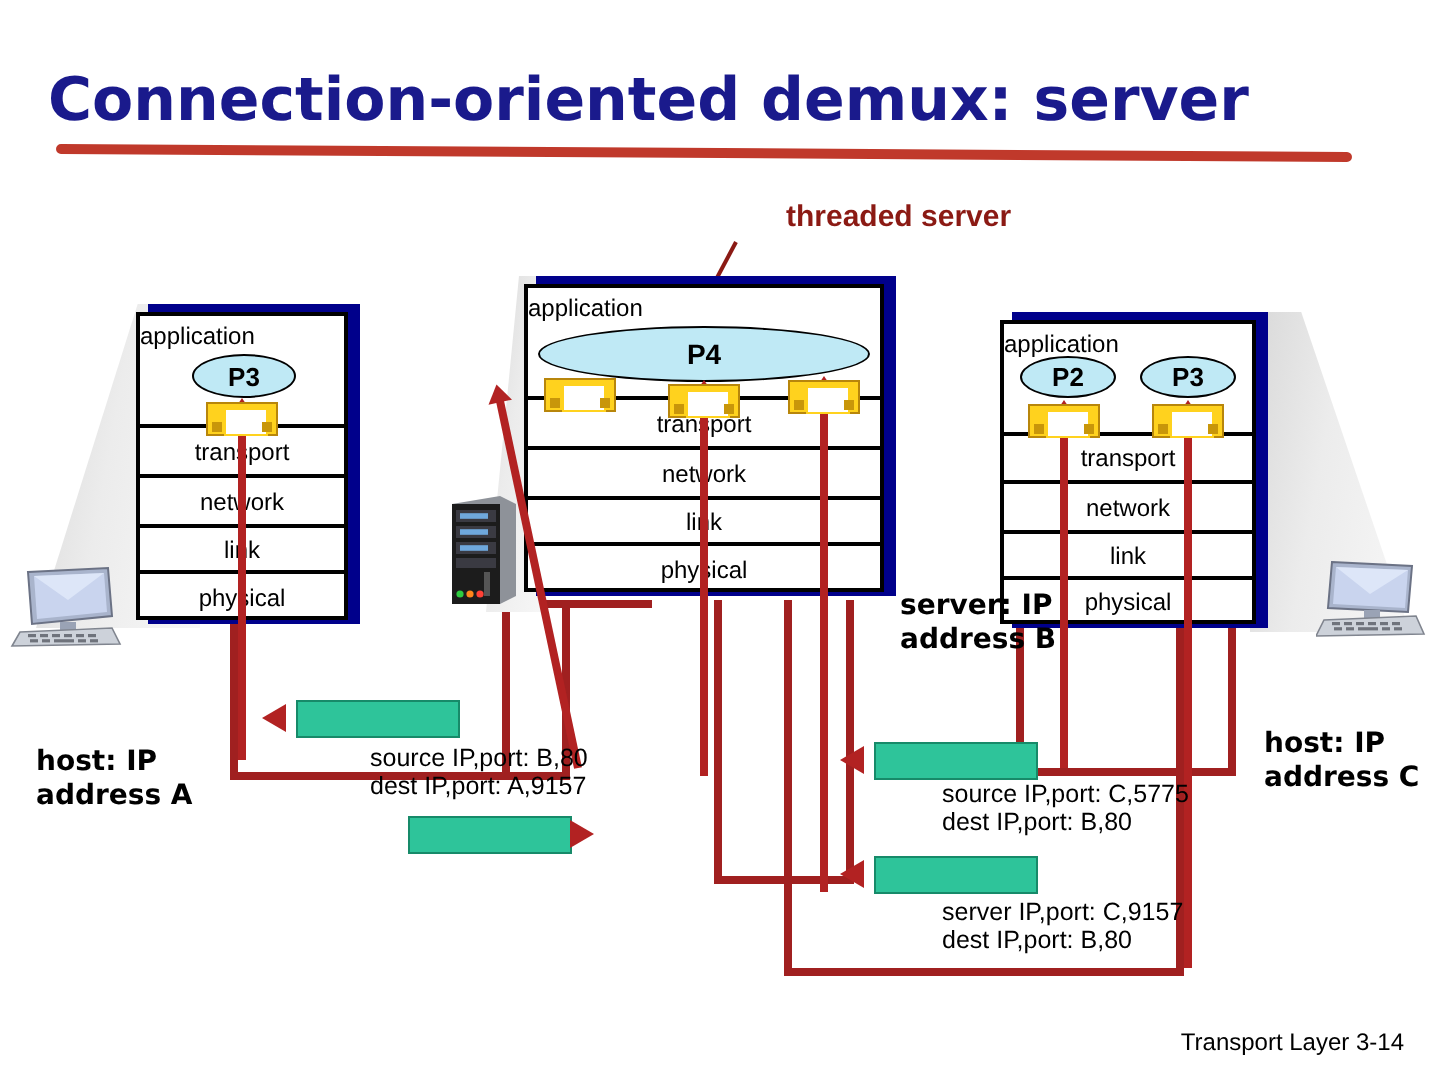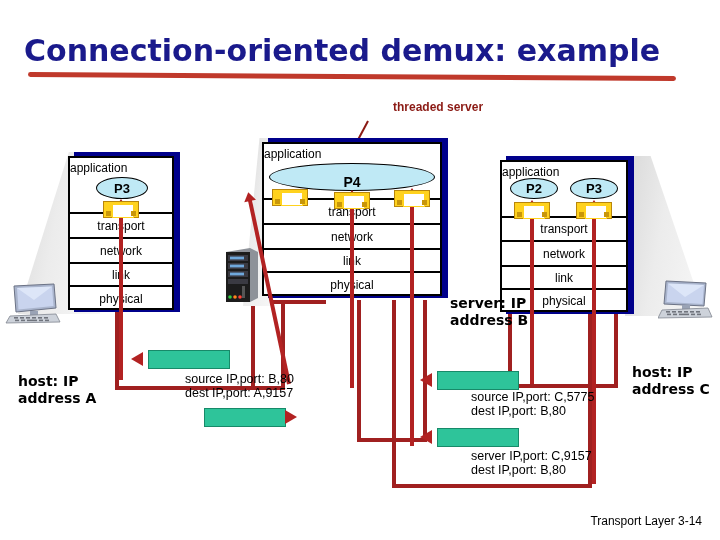--- a/index.html
+++ b/index.html
@@ -41,21 +41,21 @@
     border-radius: 3px;
     transform: rotate(0.35deg);
   }
 
   
   #threaded-label {
     position: absolute;
     left: 393px;
     top: 100px;
     font-family: "Liberation Sans", sans-serif;
-    font-size: 12px;
+    font-size: 15px;
     font-weight: bold;
     color: #8B1A14;
     white-space: nowrap;
   }
   #threaded-leader {
     position: absolute;
     left: 367px;
     top: 121px;
     width: 2px;
     height: 62px;
@@ -255,21 +255,21 @@
   }
 
   
   .device { position: absolute; z-index: 5; }
 </style>
 </head>
 <body>
 
 <div id="slide">
 
-  <div id="title">Connection-oriented demux: example</div>
+  <div id="title">Connection-oriented demux: server</div>
   <div id="title-rule"></div>
 
   <div id="threaded-label">threaded server</div>
   <div id="threaded-leader"></div>
 
   <div class="wire wire-v" style="left:115px; top:300px; height:90px;"></div>
   <div class="wire wire-h" style="left:115px; top:386px; width:140px;"></div>
   <div class="wire wire-v" style="left:251px; top:300px; height:90px;"></div>
   <div class="wire wire-h" style="left:251px; top:300px; width:75px;"></div>
 
@@ -333,21 +333,21 @@
       <span>network</span>
     </div>
     <div class="layer" style="height:23px;">
       <span>link</span>
     </div>
     <div class="layer" style="height:25px;">
       <span>physical</span>
     </div>
   </div>
 
-  <div class="proc" style="left:269px; top:163px; width:166px; height:28px; font-size:14px;align-items:flex-end;">
+  <div class="proc" style="left:269px; top:163px; width:166px; height:28px; font-size:14px;">
     <span>P4</span>
   </div>
 
   <div class="socket" style="left:272px; top:189px;">
     <div class="socket-hole"></div>
   </div>
   <div class="socket" style="left:334px; top:192px;">
     <div class="socket-hole"></div>
   </div>
   <div class="socket" style="left:394px; top:190px;">

